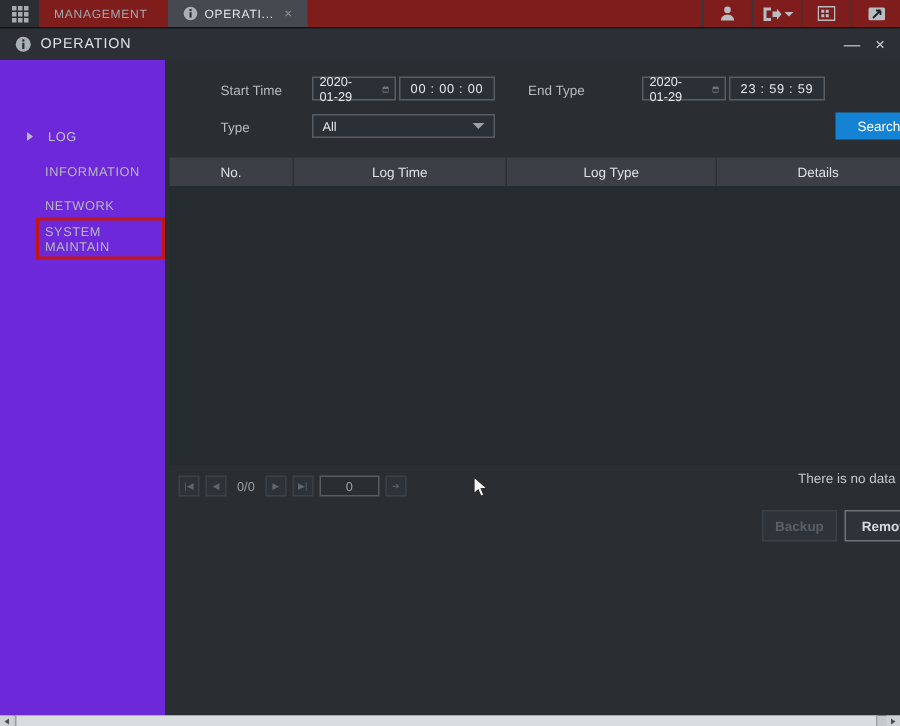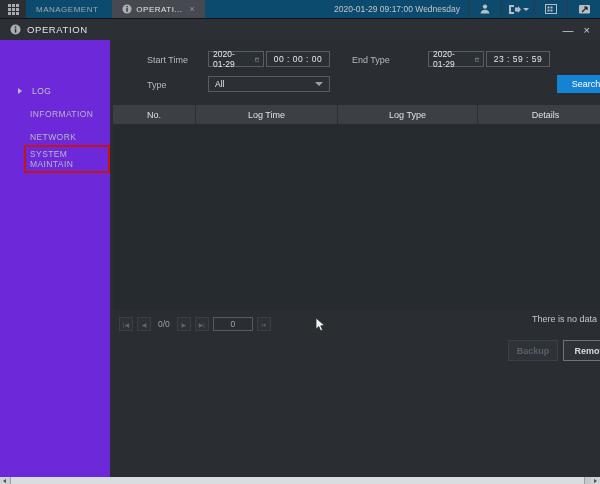--- a/index.html
+++ b/index.html
@@ -4,21 +4,21 @@
 <style>
   * { margin:0; padding:0; box-sizing:border-box; }
   html,body { background:#111; }
   #screen {
     position:relative; width:600px; height:484px; overflow:hidden;
     background:#2a2e33; font-family:"Liberation Sans", sans-serif;
     color:#c9cdd1; -webkit-font-smoothing:antialiased;
   }
   
   .topbar { position:absolute; left:0; top:0; width:600px; height:18px;
-    background:#0c4a6e; display:flex; align-items:stretch; }
+    background:#7f1d1d; display:flex; align-items:stretch; }
   .apps-btn { width:26px; display:flex; align-items:center; justify-content:center;
     background:#2b2e33; cursor:pointer; }
   .apps-grid { display:grid; grid-template-columns:repeat(3,3px); grid-template-rows:repeat(3,3px); gap:1px; }
   .apps-grid i { background:#a9adb2; }
   .tab { display:flex; align-items:center; gap:4px; padding:0 10px;
     font-size:8px; letter-spacing:.5px; color:#a3a8ad; cursor:pointer; }
   .tab.active { background:#46494f; color:#e4e7ea; margin-left:4px; }
   .tab .close-x { color:#8d9399; font-size:9px; margin-left:3px; }
   .top-right { margin-left:auto; display:flex; align-items:stretch; }
   .datetime { display:flex; align-items:center; font-size:8.5px; color:#c3c7cc; padding-right:8px; }
@@ -113,21 +113,20 @@
     <div class="tab active">
       <svg class="icon" width="10" height="10" viewBox="0 0 11 11">
         <circle cx="5.5" cy="5.5" r="5" fill="#aab0b6"></circle>
         <rect x="4.8" y="2.2" width="1.5" height="1.5" fill="#2b2f34"></rect>
         <rect x="4.8" y="4.5" width="1.5" height="4" fill="#2b2f34"></rect>
       </svg>
       <span>OPERATI...</span>
       <span class="close-x">×</span>
     </div>
     <div class="top-right">
-      <div class="datetime">2020-01-29 09:17:00 Wednesday</div>
       <div class="icon-cell">
         <svg class="icon" width="12" height="12" viewBox="0 0 12 12">
           <circle cx="6" cy="3.6" r="2.2" fill="#b9bdc2"></circle>
           <path d="M1.6 10.6c0-2.5 2-3.8 4.4-3.8s4.4 1.3 4.4 3.8z" fill="#b9bdc2"></path>
         </svg>
       </div>
       <div class="icon-cell">
         <svg class="icon" width="13" height="11" viewBox="0 0 13 11">
           <path d="M1 1h5v2H3v5h3v2H1z" fill="#b9bdc2"></path>
           <path d="M7 3.6h3V1.9L13 5.5 10 9.1V7.4H7z" fill="#b9bdc2"></path>

